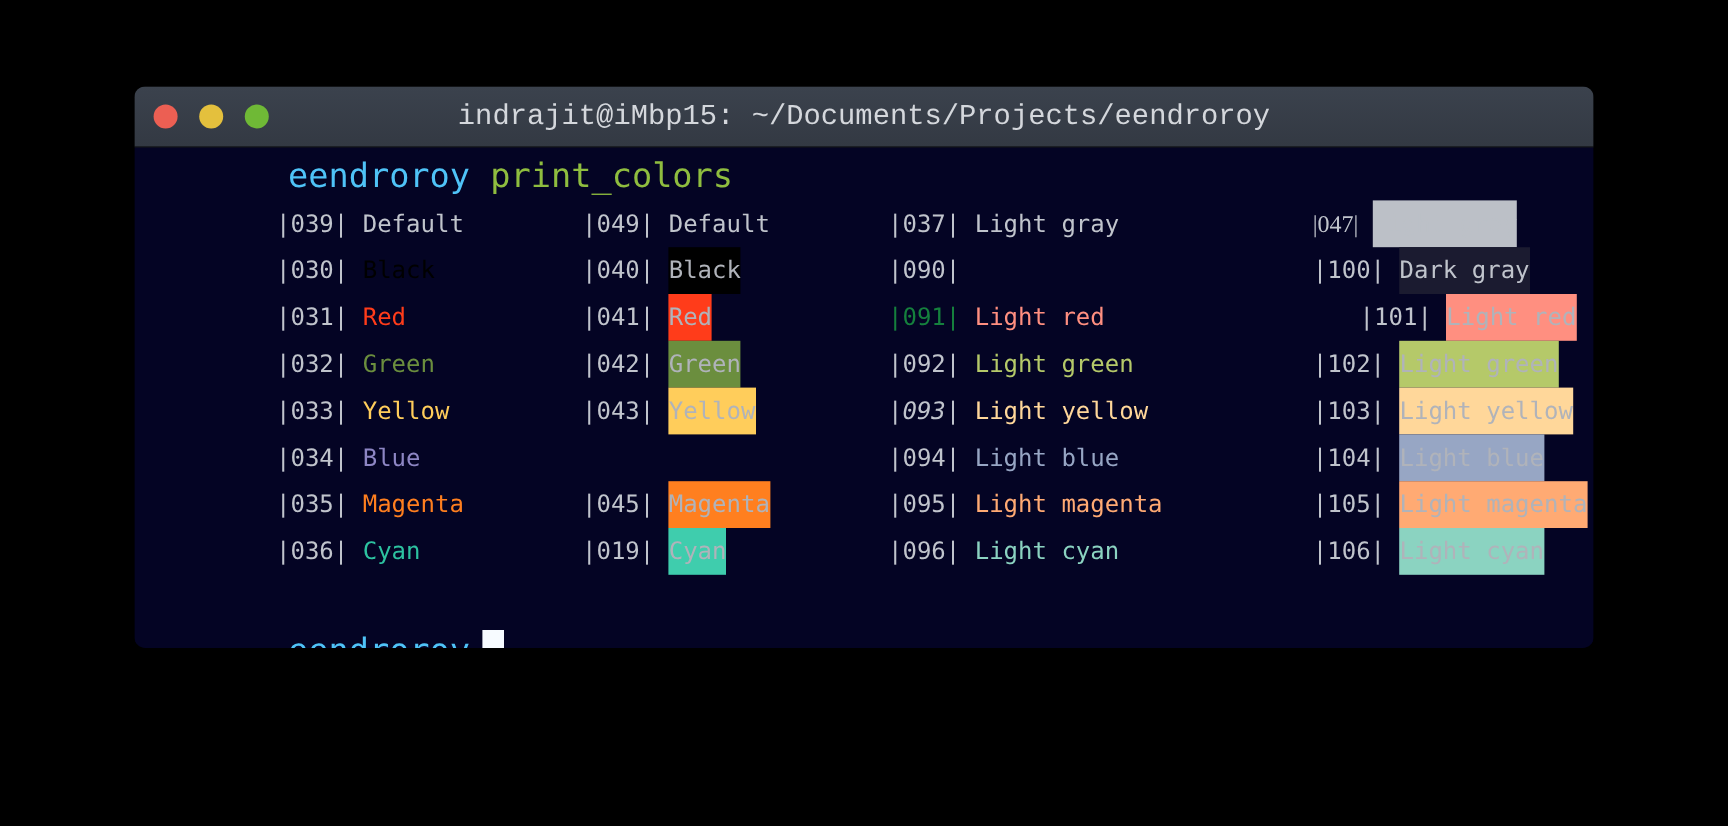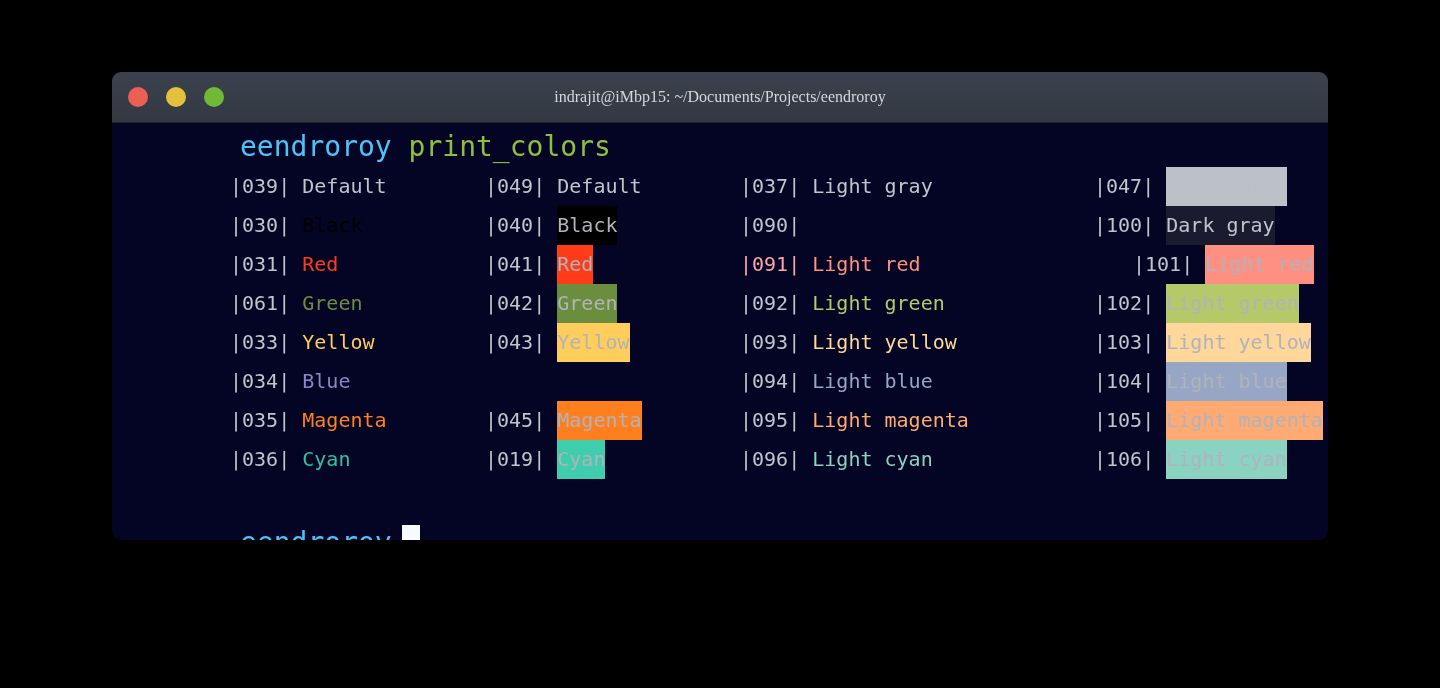--- a/index.html
+++ b/index.html
@@ -49,22 +49,22 @@
     border-radius: 50%;
     display: block;
   }
   .tl-close  { background: #ec5f53; }
   .tl-min    { background: #e4c03d; }
   .tl-max    { background: #6fb936; }
 
   #title-text {
     width: 100%;
     text-align: center;
-    font-family: Liberation Serif, serif;
-    font-size: 16px;
+    font-family: Liberation Mono, monospace;
+    font-size: 24px;
     color: #d4d7dc;
     letter-spacing: 0px;
     user-select: none;
   }
 
   #terminal-body {
     position: relative;
     height: 418px;
     background: #040424;
     padding: 0;
@@ -157,44 +157,44 @@
 
   <div id="terminal-body">
 
     <div class="term-line" id="command-line"><span class="cmd-prog">eendroroy</span><span> </span><span class="cmd-arg">print_colors</span></div>
 
     <div id="color-table">
         <div class="table-row">
           <div class="cell col0"><span class="code" style="color: rgb(192, 196, 204);">|039|</span><span> </span><span class="swatch" style="color: rgb(192, 196, 204);">Default</span></div>
           <div class="cell col1"><span class="code" style="color: rgb(192, 196, 204);">|049|</span><span> </span><span class="swatch" style="color: rgb(192, 196, 204);">Default</span></div>
           <div class="cell col2"><span class="code" style="color: rgb(192, 196, 204);">|037|</span><span> </span><span class="swatch" style="color: rgb(192, 196, 204);">Light gray</span></div>
-          <div class="cell col3"><span class="code" style="color: rgb(192, 196, 204);">|047|</span><span> </span><span class="swatch" style="color: rgb(188, 192, 199); background: rgb(188, 192, 199);">Light gray</span></div>
+          <div class="cell col3"><span class="code" style="color: rgb(192, 196, 204); font-family: Liberation Serif, serif;">|047|</span><span> </span><span class="swatch" style="color: rgb(188, 192, 199); background: rgb(188, 192, 199);">Light gray</span></div>
         </div>
         <div class="table-row">
           <div class="cell col0"><span class="code" style="color: rgb(192, 196, 204);">|030|</span><span> </span><span class="swatch" style="color: rgb(0, 0, 0);">Black</span></div>
           <div class="cell col1"><span class="code" style="color: rgb(192, 196, 204);">|040|</span><span> </span><span class="swatch" style="color: rgb(176, 179, 186); background: rgb(0, 0, 0);">Black</span></div>
           <div class="cell col2"><span class="code" style="color: rgb(192, 196, 204);">|090|</span><span> </span><span class="swatch" style="color: rgb(34, 36, 44);"></span></div>
           <div class="cell col3"><span class="code" style="color: rgb(192, 196, 204);">|100|</span><span> </span><span class="swatch" style="color: rgb(192, 196, 204); background: rgb(27, 27, 48);">Dark gray</span></div>
         </div>
         <div class="table-row">
           <div class="cell col0"><span class="code" style="color: rgb(192, 196, 204);">|031|</span><span> </span><span class="swatch" style="color: rgb(255, 60, 26);">Red</span></div>
           <div class="cell col1"><span class="code" style="color: rgb(192, 196, 204);">|041|</span><span> </span><span class="swatch" style="color: rgb(176, 179, 186); background: rgb(255, 60, 26);">Red</span></div>
-          <div class="cell col2"><span class="code" style="color: #fca5a5;">|091|</span><span> </span><span class="swatch" style="color: rgb(255, 143, 128);">Light red</span></div>
+          <div class="cell col2"><span class="code" style="color: #15803d;">|091|</span><span> </span><span class="swatch" style="color: rgb(255, 143, 128);">Light red</span></div>
           <div class="cell col3"><span class="code" style="color: rgb(192, 196, 204); margin-left: 39px;">|101|</span><span> </span><span class="swatch" style="color: rgb(176, 179, 186); background: rgb(255, 143, 128);">Light red</span></div>
         </div>
         <div class="table-row">
-          <div class="cell col0"><span class="code" style="color: rgb(192, 196, 204);">|061|</span><span> </span><span class="swatch" style="color: rgb(107, 142, 62);">Green</span></div>
+          <div class="cell col0"><span class="code" style="color: rgb(192, 196, 204);">|032|</span><span> </span><span class="swatch" style="color: rgb(107, 142, 62);">Green</span></div>
           <div class="cell col1"><span class="code" style="color: rgb(192, 196, 204);">|042|</span><span> </span><span class="swatch" style="color: rgb(176, 179, 186); background: rgb(107, 142, 62);">Green</span></div>
           <div class="cell col2"><span class="code" style="color: rgb(192, 196, 204);">|092|</span><span> </span><span class="swatch" style="color: rgb(181, 201, 105);">Light green</span></div>
           <div class="cell col3"><span class="code" style="color: rgb(192, 196, 204);">|102|</span><span> </span><span class="swatch" style="color: rgb(176, 179, 186); background: rgb(181, 201, 105);">Light green</span></div>
         </div>
         <div class="table-row">
           <div class="cell col0"><span class="code" style="color: rgb(192, 196, 204);">|033|</span><span> </span><span class="swatch" style="color: rgb(255, 205, 91);">Yellow</span></div>
           <div class="cell col1"><span class="code" style="color: rgb(192, 196, 204);">|043|</span><span> </span><span class="swatch" style="color: rgb(176, 179, 186); background: rgb(255, 205, 91);">Yellow</span></div>
-          <div class="cell col2"><span class="code" style="color: rgb(192, 196, 204);">|093|</span><span> </span><span class="swatch" style="color: rgb(255, 215, 154);">Light yellow</span></div>
+          <div class="cell col2"><span class="code" style="color: rgb(192, 196, 204); font-style: italic;">|093|</span><span> </span><span class="swatch" style="color: rgb(255, 215, 154);">Light yellow</span></div>
           <div class="cell col3"><span class="code" style="color: rgb(192, 196, 204);">|103|</span><span> </span><span class="swatch" style="color: rgb(176, 179, 186); background: rgb(255, 215, 154);">Light yellow</span></div>
         </div>
         <div class="table-row">
           <div class="cell col0"><span class="code" style="color: rgb(192, 196, 204);">|034|</span><span> </span><span class="swatch" style="color: rgb(141, 134, 196);">Blue</span></div>
           <div class="cell col2"><span class="code" style="color: rgb(192, 196, 204);">|094|</span><span> </span><span class="swatch" style="color: rgb(151, 166, 196);">Light blue</span></div>
           <div class="cell col3"><span class="code" style="color: rgb(192, 196, 204); margin-top: 32px;">|104|</span><span> </span><span class="swatch" style="color: rgb(176, 179, 186); background: rgb(151, 166, 196);">Light blue</span></div>
         </div>
         <div class="table-row">
           <div class="cell col0"><span class="code" style="color: rgb(192, 196, 204);">|035|</span><span> </span><span class="swatch" style="color: rgb(255, 127, 31);">Magenta</span></div>
           <div class="cell col1"><span class="code" style="color: rgb(192, 196, 204);">|045|</span><span> </span><span class="swatch" style="color: rgb(176, 179, 186); background: rgb(255, 127, 31);">Magenta</span></div>

